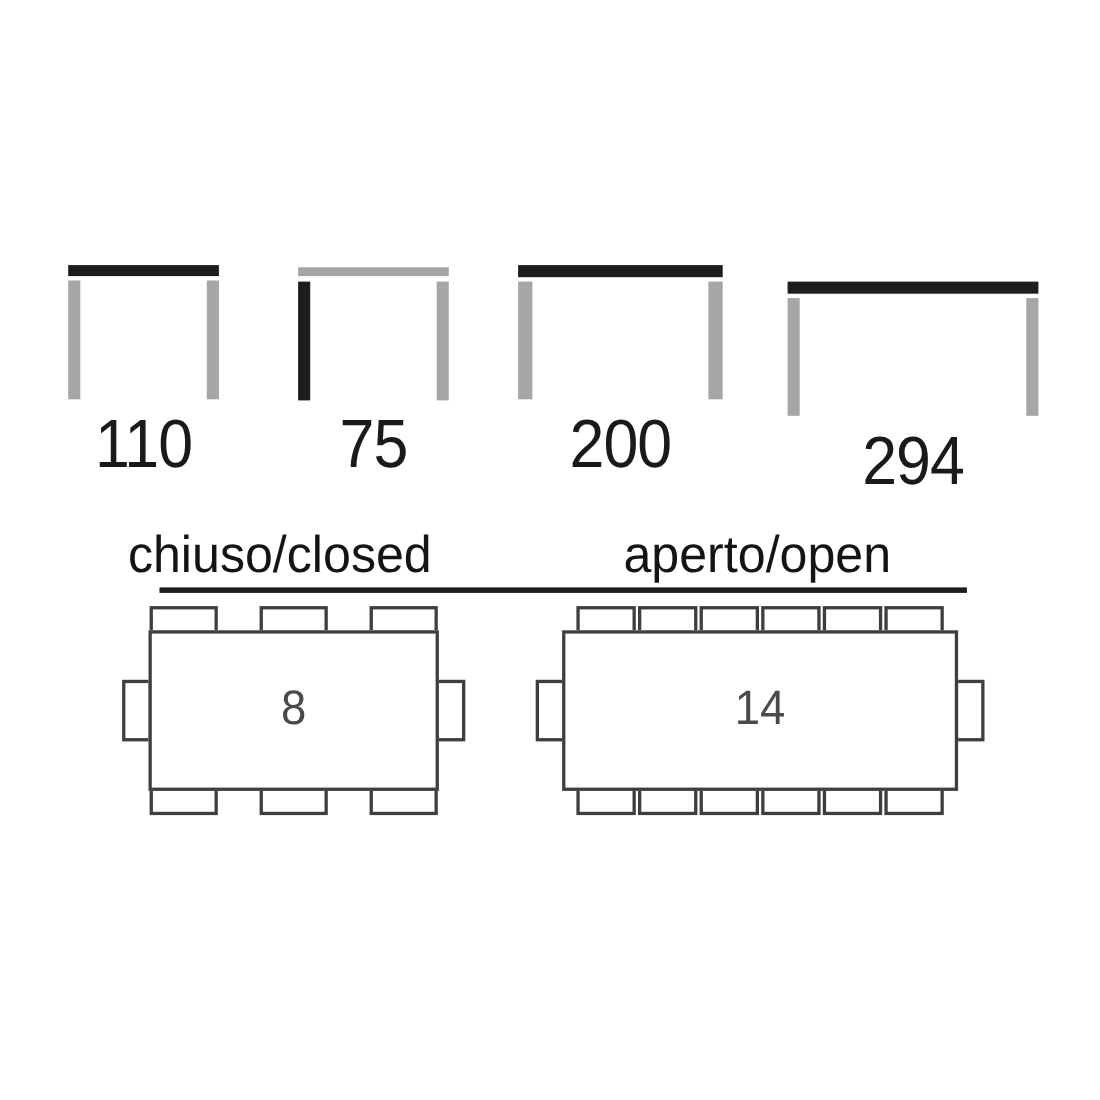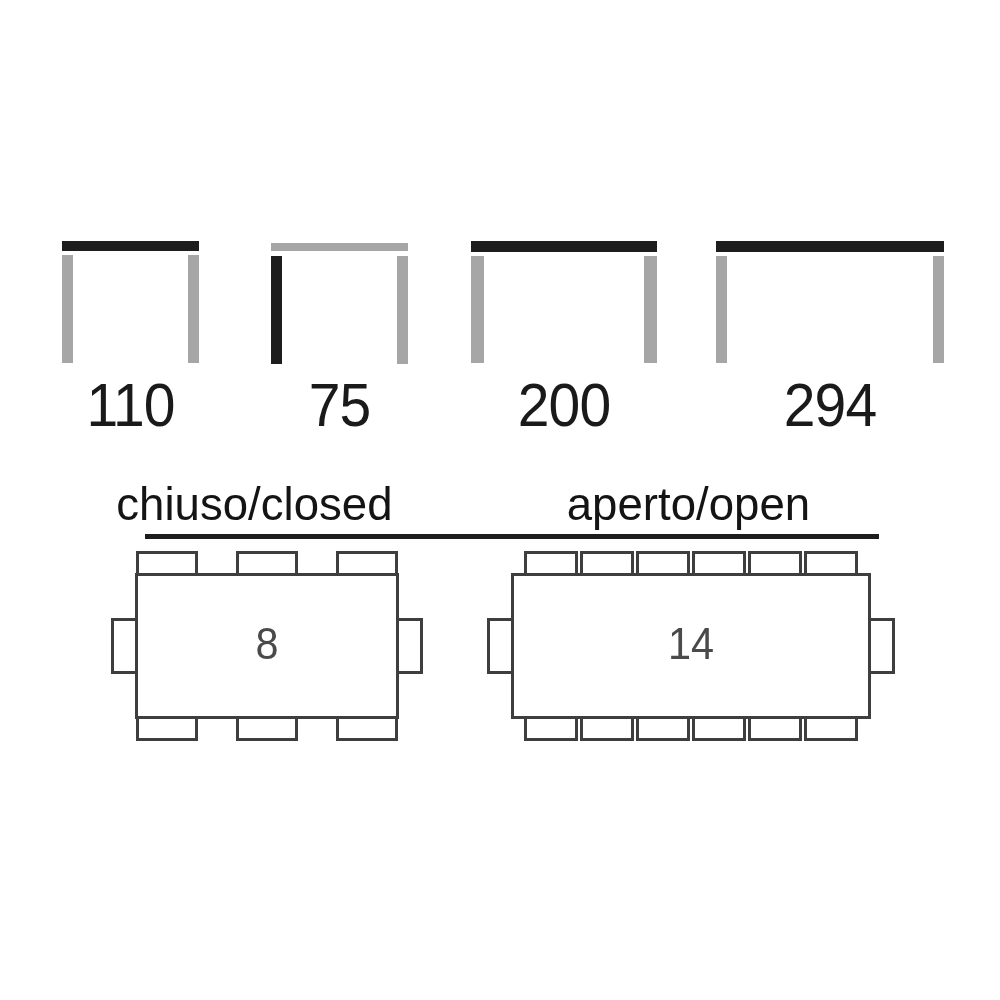--- a/index.html
+++ b/index.html
@@ -123,21 +123,21 @@
         <div class="elev-leg" style="left: 271px; top: 256px; width: 11px; height: 108px; background: rgb(29, 29, 29);"></div>
         <div class="elev-leg" style="left: 397px; top: 256px; width: 11px; height: 108px; background: rgb(166, 166, 166);"></div>
         <div class="dim-label" style="left: 241px; top: 374px; width: 197px;">75</div>
       </div>
       <div class="elevation" style="left: 0px; top: 0px; width: 1000px; height: 440px;">
         <div class="elev-top" style="left: 471px; top: 241px; width: 186px; height: 11px; background: rgb(29, 29, 29);"></div>
         <div class="elev-leg" style="left: 471px; top: 256px; width: 13px; height: 107px; background: rgb(166, 166, 166);"></div>
         <div class="elev-leg" style="left: 644px; top: 256px; width: 13px; height: 107px; background: rgb(166, 166, 166);"></div>
         <div class="dim-label" style="left: 441px; top: 374px; width: 246px;">200</div>
       </div>
-      <div class="elevation" style="left: 0px; top: 0px; width: 1000px; height: 440px;">
+      <div class="elevation" style="left: 0px; top: 15px; width: 1000px; height: 440px;">
         <div class="elev-top" style="left: 716px; top: 241px; width: 228px; height: 11px; background: rgb(29, 29, 29);"></div>
         <div class="elev-leg" style="left: 716px; top: 256px; width: 11px; height: 107px; background: rgb(166, 166, 166);"></div>
         <div class="elev-leg" style="left: 933px; top: 256px; width: 11px; height: 107px; background: rgb(166, 166, 166);"></div>
         <div class="dim-label" style="left: 686px; top: 374px; width: 288px;">294</div>
       </div>
     </div>
 
   <div class="caption" id="caption-closed" style="left: 112px; top: 480px;">chiuso/closed</div>
 
   <div class="caption" id="caption-open" style="left: 563px; top: 480px;">aperto/open</div>

